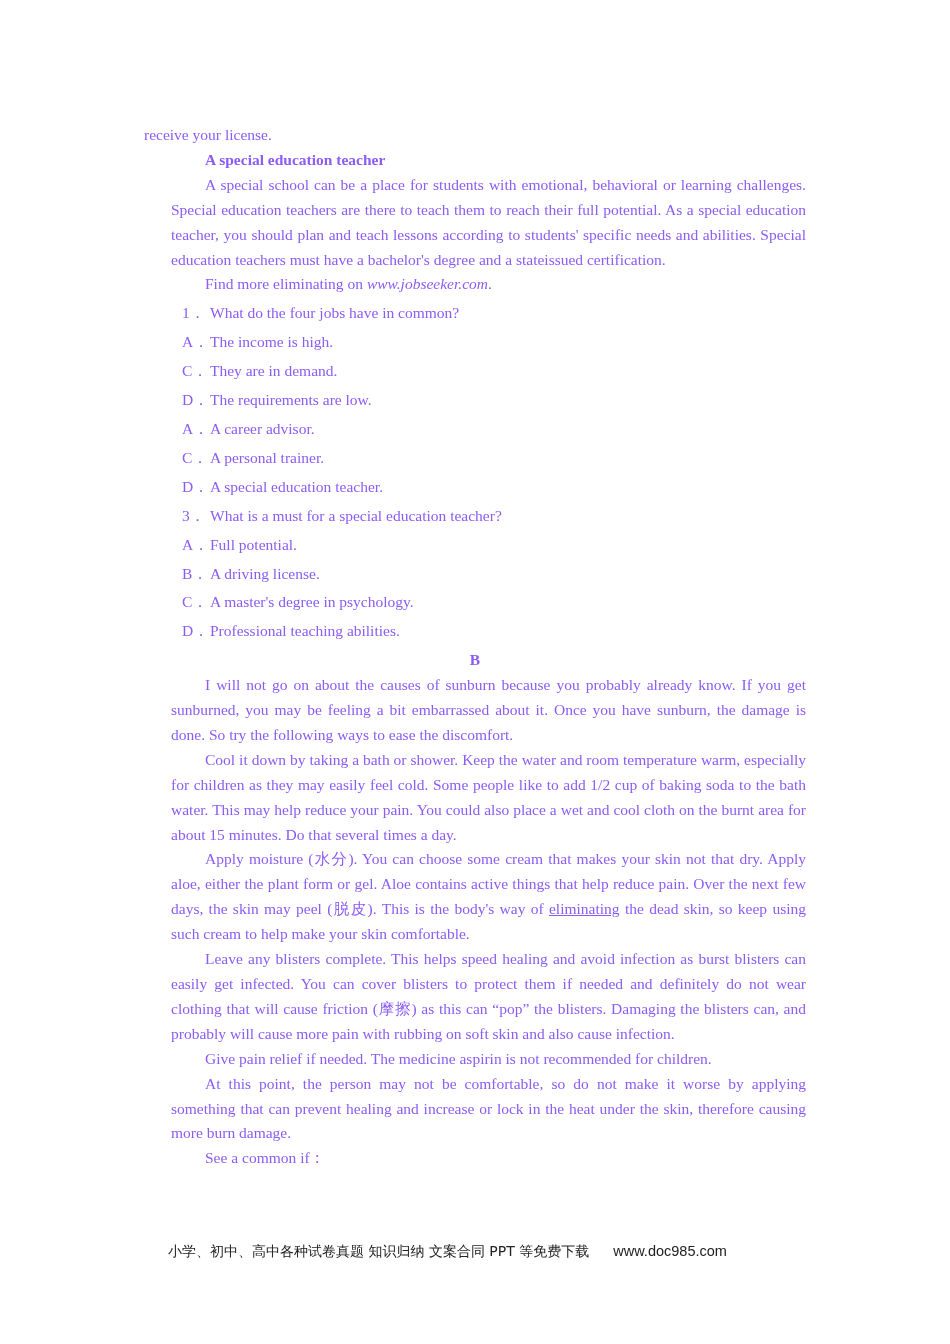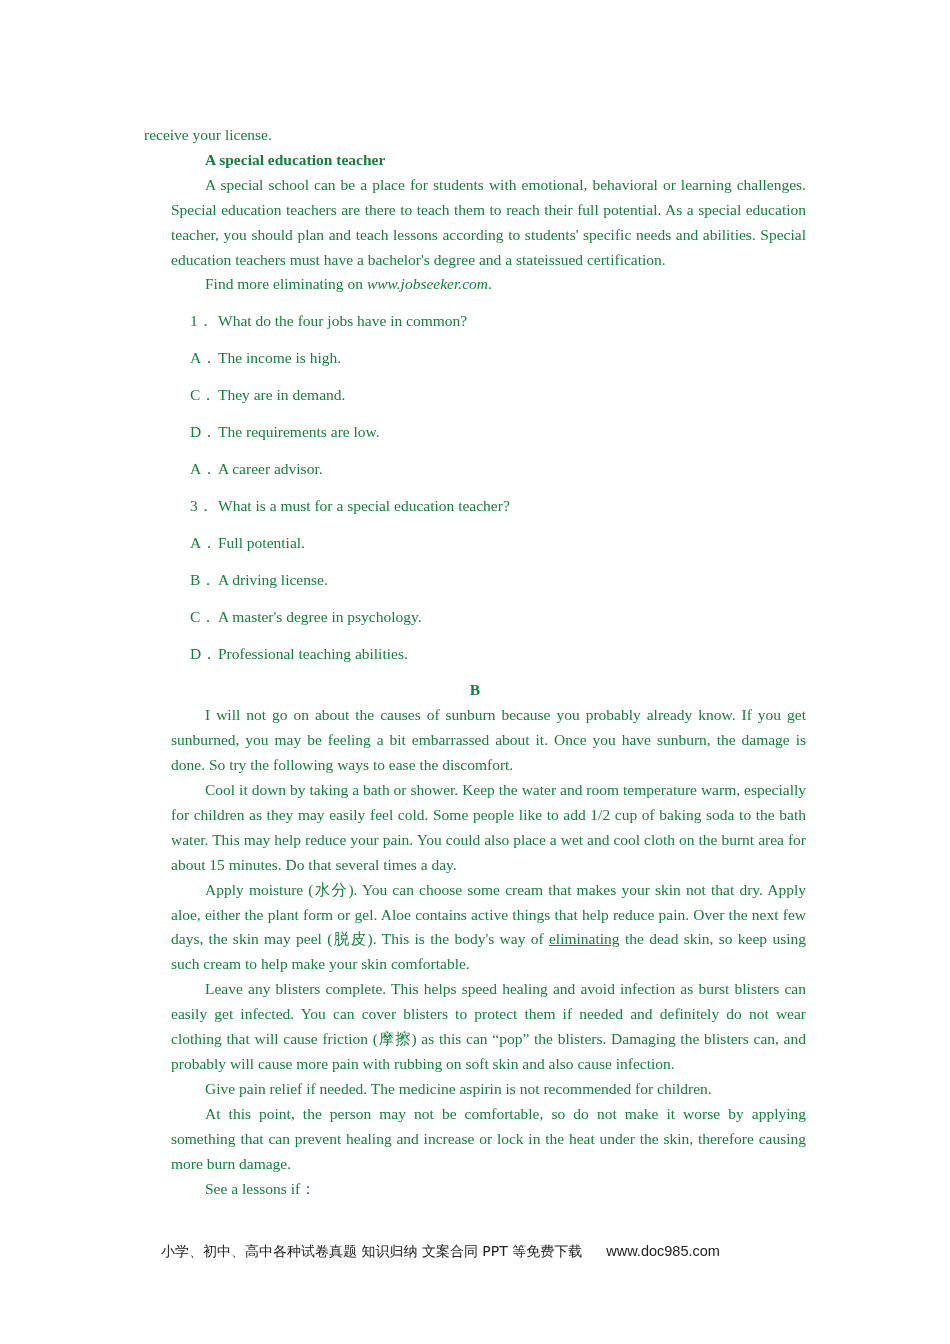--- a/index.html
+++ b/index.html
@@ -1,31 +1,31 @@
 <!DOCTYPE html>
 <html><head>
 <meta charset="utf-8">
 <style>
   html, body { margin: 0; padding: 0; background: #ffffff; }
   body { width: 950px; height: 1344px; position: relative; overflow: hidden; }
   .page {
     position: absolute; left: 144px; top: 123px; width: 662px;
     font-family: "Liberation Serif", "DejaVu Serif", serif;
-    font-size: 15.5px; line-height: 24.9px; color: #15803d;
+    font-size: 15.5px; line-height: 24.9px; color: #8b5cf6;
   }
   .p { margin: 0; text-align: justify; }
   .indent { text-indent: 34px; margin-left: 27px; }
   .bold { font-weight: bold; }
   .center { text-align: center; }
-  .item { margin: 12px; padding-left: 34px; }
+  .item { margin: 4px; padding-left: 34px; }
   .item .lbl { display: inline-block; width: 28px; }
   .u { text-decoration: underline; }
   .it { font-style: italic; }
   .footer {
-    position: absolute; left: 161px; top: 1243px; width: 630px;
+    position: absolute; left: 168px; top: 1243px; width: 630px;
     font-family: "DejaVu Sans", "Liberation Sans", sans-serif;
     font-size: 14px; color: #222; white-space: nowrap;
   }
   .footer .url { margin-left: 24px; font-family: "Liberation Sans", sans-serif; font-size: 14.5px; }
 </style>
 </head>
 <body>
 
 <div class="page">
   <p class="p">receive your license.</p>
@@ -35,35 +35,37 @@
 
   <div>
     <p class="item"><span class="lbl">1．</span><span>What do the four jobs have in common?</span></p>
     <p class="item"><span class="lbl">A．</span><span>The income is high.</span></p>
     <p class="item"><span class="lbl">C．</span><span>They are in demand.</span></p>
     <p class="item"><span class="lbl">D．</span><span>The requirements are low.</span></p>
   </div>
 
   <div>
     <p class="item"><span class="lbl">A．</span><span>A career advisor.</span></p>
+    <p class="item"><span class="lbl">C．</span><span>A personal trainer.</span></p>
+    <p class="item"><span class="lbl">D．</span><span>A special education teacher.</span></p>
   </div>
 
   <div>
     <p class="item"><span class="lbl">3．</span><span>What is a must for a special education teacher?</span></p>
     <p class="item"><span class="lbl">A．</span><span>Full potential.</span></p>
     <p class="item"><span class="lbl">B．</span><span>A driving license.</span></p>
     <p class="item"><span class="lbl">C．</span><span>A master's degree in psychology.</span></p>
     <p class="item"><span class="lbl">D．</span><span>Professional teaching abilities.</span></p>
   </div>
 
   <p class="p center bold">B</p>
   <p class="p indent">I will not go on about the causes of sunburn because you probably already know. If you get sunburned, you may be feeling a bit embarrassed about it. Once you have sunburn, the damage is done. So try the following ways to ease the discomfort.</p>
   <p class="p indent">Cool it down by taking a bath or shower. Keep the water and room temperature warm, especially for children as they may easily feel cold. Some people like to add 1/2 cup of baking soda to the bath water. This may help reduce your pain. You could also place a wet and cool cloth on the burnt area for about 15 minutes. Do that several times a day.</p>
   <p class="p indent"><span>Apply moisture (水分). You can choose some cream that makes your skin not that dry. Apply aloe, either the plant form or gel. Aloe contains active things that help reduce pain. Over the next few days, the skin may peel (脱皮). This is the body's way of </span><span class="u">eliminating</span><span> the dead skin, so keep using such cream to help make your skin comfortable.</span></p>
   <p class="p indent">Leave any blisters complete. This helps speed healing and avoid infection as burst blisters can easily get infected. You can cover blisters to protect them if needed and definitely do not wear clothing that will cause friction (摩擦) as this can “pop” the blisters. Damaging the blisters can, and probably will cause more pain with rubbing on soft skin and also cause infection.</p>
   <p class="p indent">Give pain relief if needed. The medicine aspirin is not recommended for children.</p>
   <p class="p indent">At this point, the person may not be comfortable, so do not make it worse by applying something that can prevent healing and increase or lock in the heat under the skin, therefore causing more burn damage.</p>
-  <p class="p indent">See a lessons if：</p>
+  <p class="p indent">See a common if：</p>
 </div>
 
 <div class="footer">
   <span>小学、初中、高中各种试卷真题  知识归纳  文案合同  PPT 等免费下载</span><span class="url">www.doc985.com</span>
 </div>
 
 </body></html>

